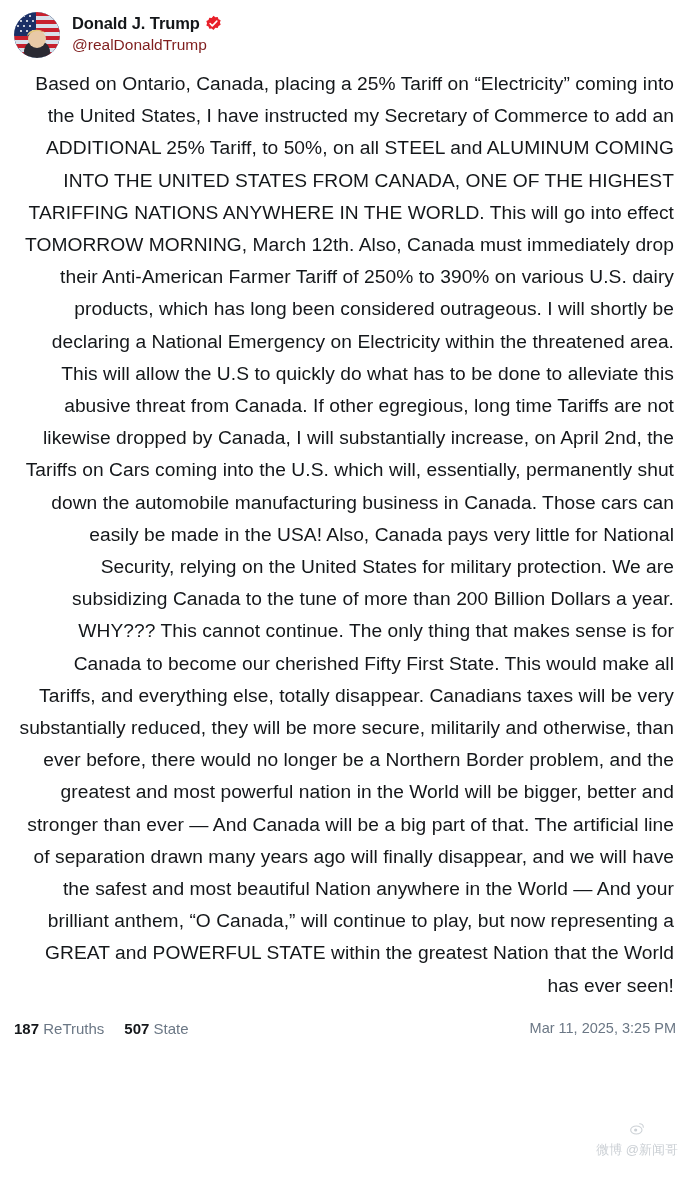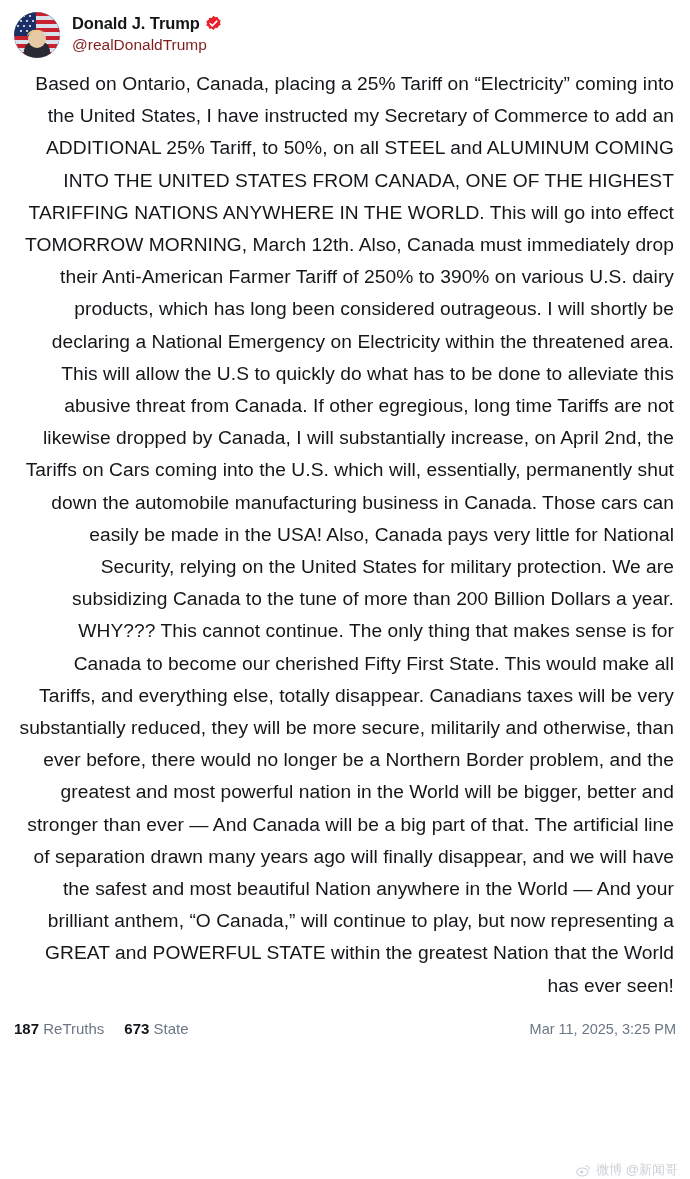--- a/index.html
+++ b/index.html
@@ -68,21 +68,21 @@
     line-height: 32.2px;
     color: #14171a;
     letter-spacing: 0.05px;
     white-space: pre-wrap;
     word-wrap: break-word;
     padding-right: 2px;
     text-align: right;
   }
   .footer {
     display: flex;
-    align-items: flex-end;
+    align-items: center;
     margin-top: 18px;
     padding: 0 14px 0 14px;
     font-size: 15px;
     color: #6b7785;
   }
   .stat {
     margin-right: 20px;
     white-space: nowrap;
   }
   .stat .num {
@@ -96,27 +96,28 @@
   }
   .timestamp {
     margin-left: auto;
     color: #6b7785;
     font-size: 14.5px;
     white-space: nowrap;
   }
   .watermark {
     position: absolute;
     right: 12px;
-    bottom: 0;
+    bottom: 20px;
     display: flex;
     align-items: center;
     gap: 5px;
     color: #c9ced3;
     font-size: 13px;
     opacity: 0.95;
+    flex-direction: column;
   }
   .wb-logo {
     width: 16px;
     height: 16px;
     display: inline-block;
   }
 </style>
 </head>
 <body>
 
@@ -176,21 +177,21 @@
   <div class="body-text">Based on Ontario, Canada, placing a 25% Tariff on “Electricity” coming into the United States, I have instructed my Secretary of Commerce to add an ADDITIONAL 25% Tariff, to 50%, on all STEEL and ALUMINUM COMING INTO THE UNITED STATES FROM CANADA, ONE OF THE HIGHEST TARIFFING NATIONS ANYWHERE IN THE WORLD. This will go into effect TOMORROW MORNING, March 12th. Also, Canada must immediately drop their Anti-American Farmer Tariff of 250% to 390% on various U.S. dairy products, which has long been considered outrageous. I will shortly be declaring a National Emergency on Electricity within the threatened area. This will allow the U.S to quickly do what has to be done to alleviate this abusive threat from Canada. If other egregious, long time Tariffs are not likewise dropped by Canada, I will substantially increase, on April 2nd, the Tariffs on Cars coming into the U.S. which will, essentially, permanently shut down the automobile manufacturing business in Canada. Those cars can easily be made in the USA! Also, Canada pays very little for National Security, relying on the United States for military protection. We are subsidizing Canada to the tune of more than 200 Billion Dollars a year. WHY??? This cannot continue. The only thing that makes sense is for Canada to become our cherished Fifty First State. This would make all Tariffs, and everything else, totally disappear. Canadians taxes will be very substantially reduced, they will be more secure, militarily and otherwise, than ever before, there would no longer be a Northern Border problem, and the greatest and most powerful nation in the World will be bigger, better and stronger than ever — And Canada will be a big part of that. The artificial line of separation drawn many years ago will finally disappear, and we will have the safest and most beautiful Nation anywhere in the World — And your brilliant anthem, “O Canada,” will continue to play, but now representing a GREAT and POWERFUL STATE within the greatest Nation that the World has ever seen!</div>
 
 </div>
 
 <div class="footer">
   <div class="stat">
     <span class="num">187</span>
     <span class="lbl">ReTruths</span>
   </div>
   <div class="stat">
-    <span class="num">673</span>
+    <span class="num">507</span>
     <span class="lbl">State</span>
   </div>
   <div class="timestamp">Mar 11, 2025, 3:25 PM</div>
 </div>
 
 <div class="watermark">
   <span class="wb-logo">
     <svg width="16" height="16" viewBox="0 0 24 24" aria-hidden="true">
       <ellipse cx="11" cy="15" rx="8.5" ry="6" fill="none" stroke="#c9ced3" stroke-width="1.6"></ellipse>
       <circle cx="10" cy="15" r="2.4" fill="#c9ced3"></circle>

